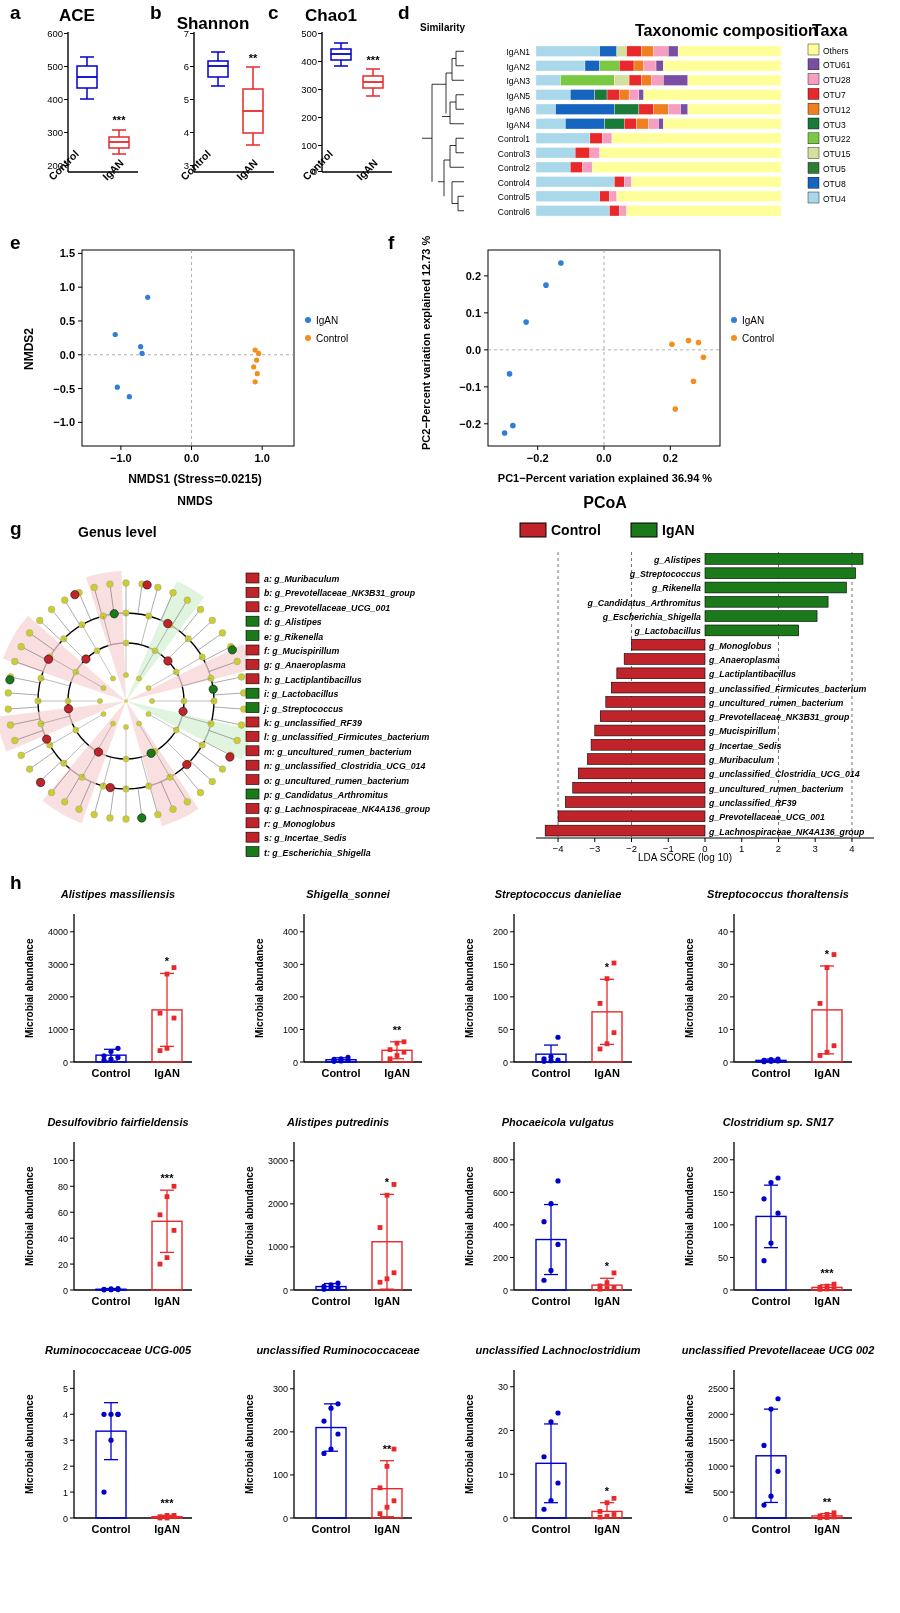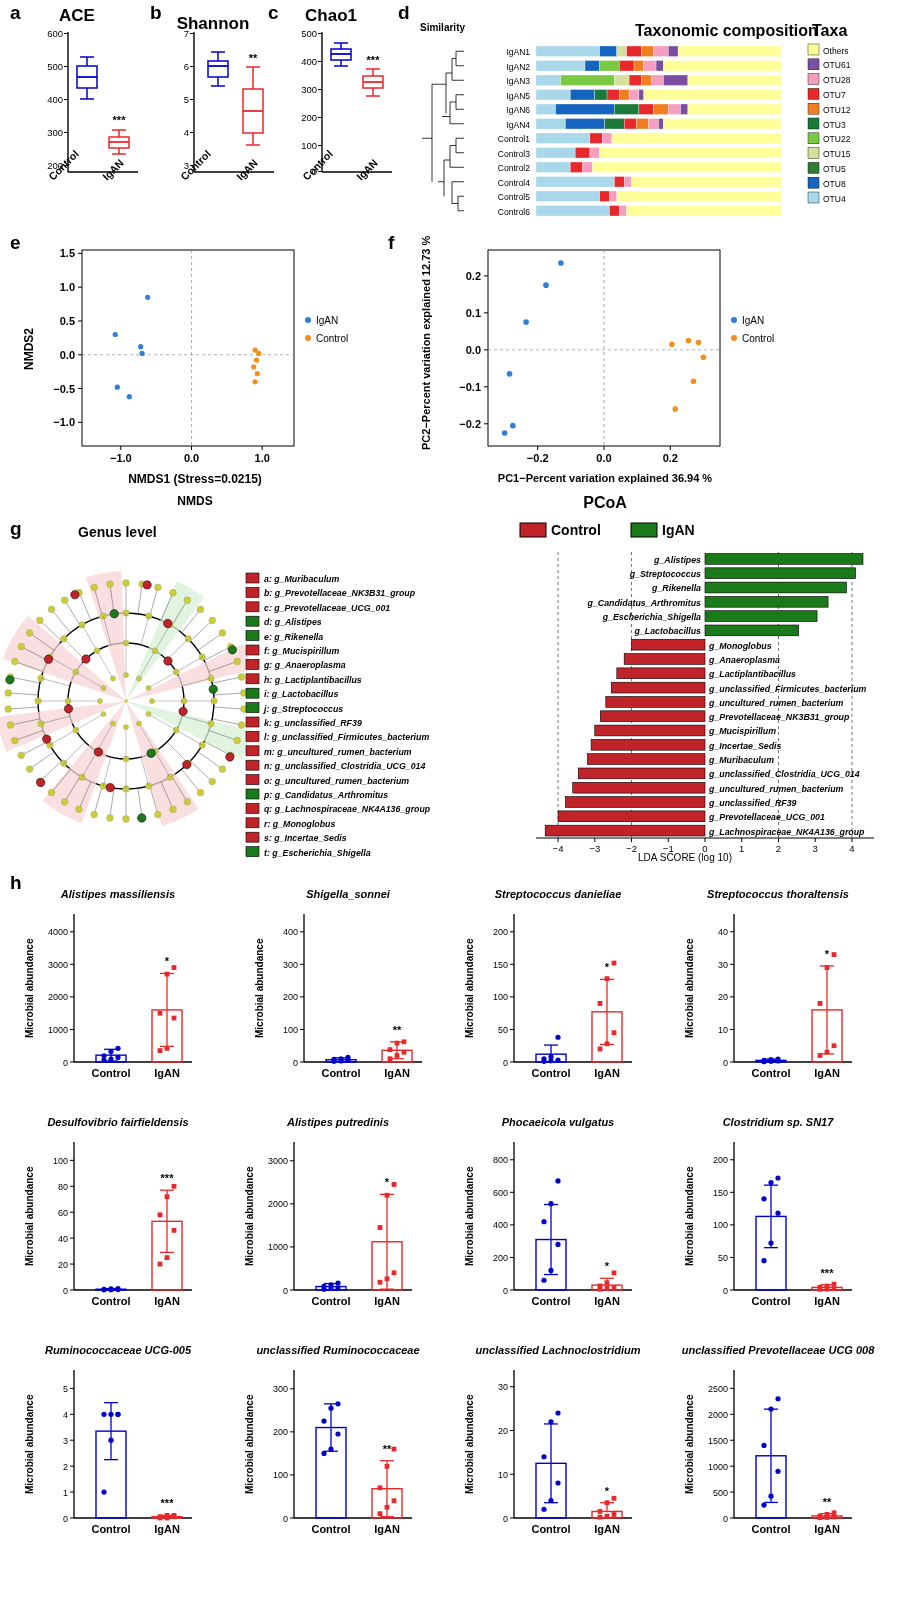--- a/index.html
+++ b/index.html
@@ -1199,21 +1199,21 @@
         <rect x="139.6" y="153.0375" width="4.8" height="4.8" fill="#e8282a"></rect>
         <rect x="146.6" y="144.2875" width="4.8" height="4.8" fill="#e8282a"></rect>
         <rect x="153.6" y="139.9125" width="4.8" height="4.8" fill="#e8282a"></rect>
         <text x="149" y="138.6875" font-family="Liberation Sans, sans-serif" font-size="11" font-weight="bold" text-anchor="middle">*</text>
         <text x="93" y="177" font-family="Liberation Sans, sans-serif" font-size="11" text-anchor="middle" font-weight="bold">Control</text>
         <text x="149" y="177" font-family="Liberation Sans, sans-serif" font-size="11" text-anchor="middle" font-weight="bold">IgAN</text>
       </svg>
       <div class="ylab-rot" style="left: 6px; top: 150px; font-size: 10px;">Microbial abundance</div>
     </div>
     <div class="abs" style="left: 678px; top: 456px; width: 220px;">
-      <div class="ttl ital" style="font-size: 11px; width: 200px; font-style: italic;">unclassified Prevotellaceae UCG 008</div>
+      <div class="ttl ital" style="font-size: 11px; width: 200px; font-style: italic;">unclassified Prevotellaceae UCG 002</div>
       <svg width="200" height="186">
         <line x1="56" y1="14" x2="56" y2="162" stroke="#000" stroke-width="1.3"></line>
         <line x1="56" y1="162" x2="174" y2="162" stroke="#000" stroke-width="1.3"></line>
         <line x1="52" y1="32.37037037037038" x2="56" y2="32.37037037037038" stroke="#000"></line>
         <text x="50" y="35.87037037037038" font-family="Liberation Sans, sans-serif" font-size="9" text-anchor="end">2500</text>
         <line x1="52" y1="58.296296296296305" x2="56" y2="58.296296296296305" stroke="#000"></line>
         <text x="50" y="61.796296296296305" font-family="Liberation Sans, sans-serif" font-size="9" text-anchor="end">2000</text>
         <line x1="52" y1="84.22222222222221" x2="56" y2="84.22222222222221" stroke="#000"></line>
         <text x="50" y="87.72222222222221" font-family="Liberation Sans, sans-serif" font-size="9" text-anchor="end">1500</text>
         <line x1="52" y1="110.14814814814815" x2="56" y2="110.14814814814815" stroke="#000"></line>

